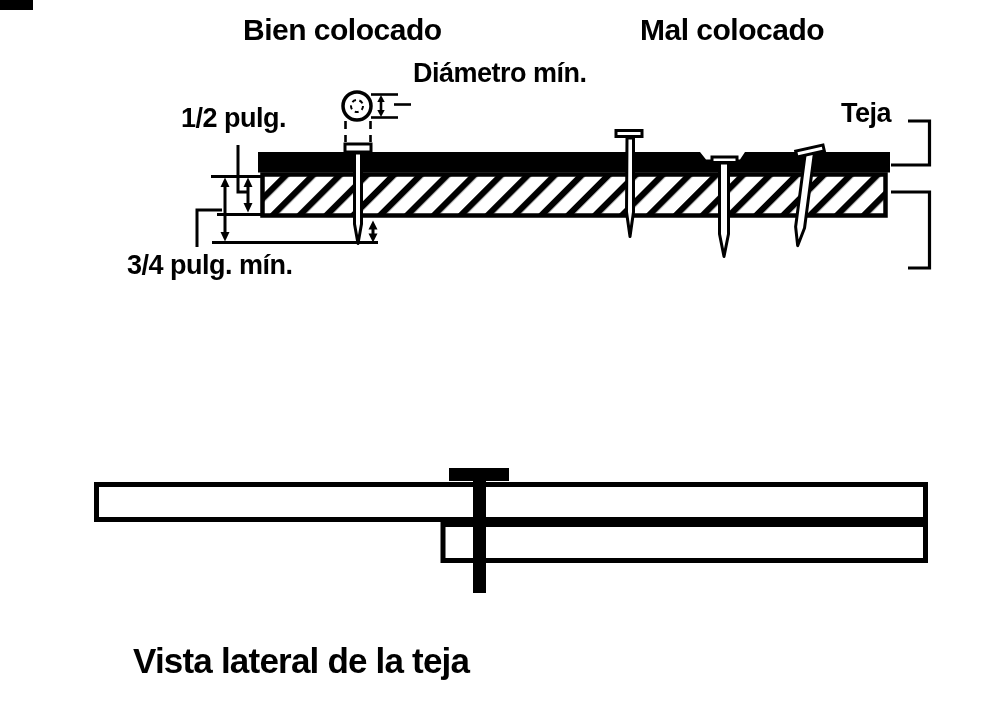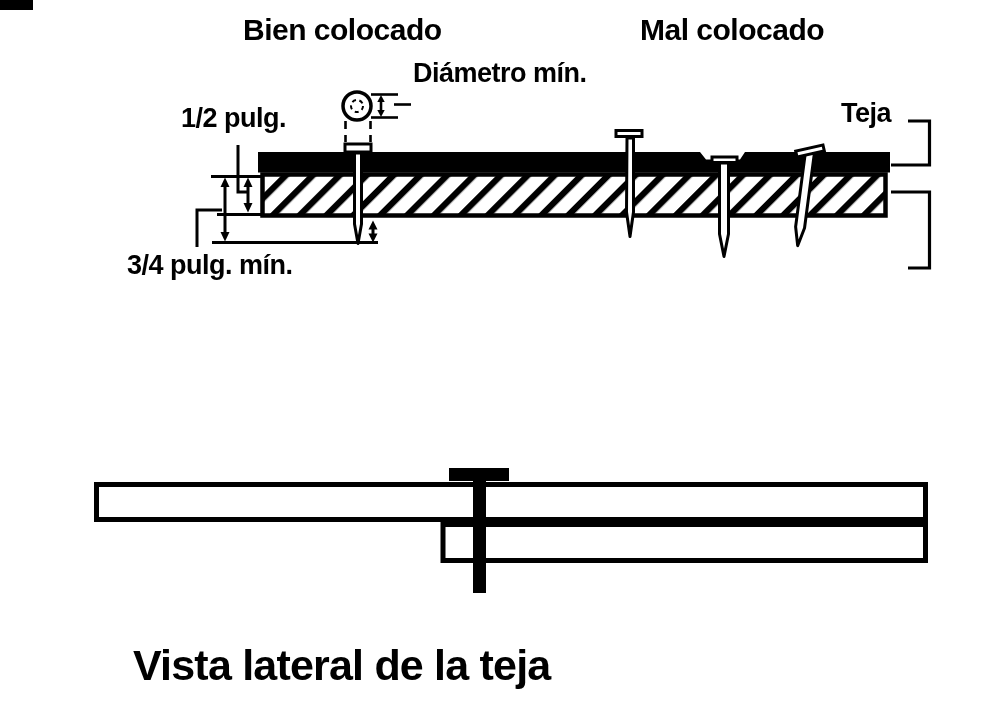--- a/index.html
+++ b/index.html
@@ -15,21 +15,21 @@
   .lbl{
     position:absolute;
     font-weight:700;
     white-space:nowrap;
     letter-spacing:-0.5px;
     line-height:1.05;
     color:#000;
   }
   .title{font-size:30px;}
   .dim{font-size:27px;}
-  .caption{font-size:43px;letter-spacing:-0.8px;}
+  .caption{font-size:35px;letter-spacing:-0.8px;}
 </style>
 </head>
 <body>
 
 <div id="stage">
 
   <svg id="diagram-svg" width="992" height="717" viewBox="0 0 992 717">
     <defs>
       <pattern id="hatch" patternUnits="userSpaceOnUse" width="40" height="19" patternTransform="rotate(-45)">
         <rect width="40" height="6.3" fill="#000"></rect>

